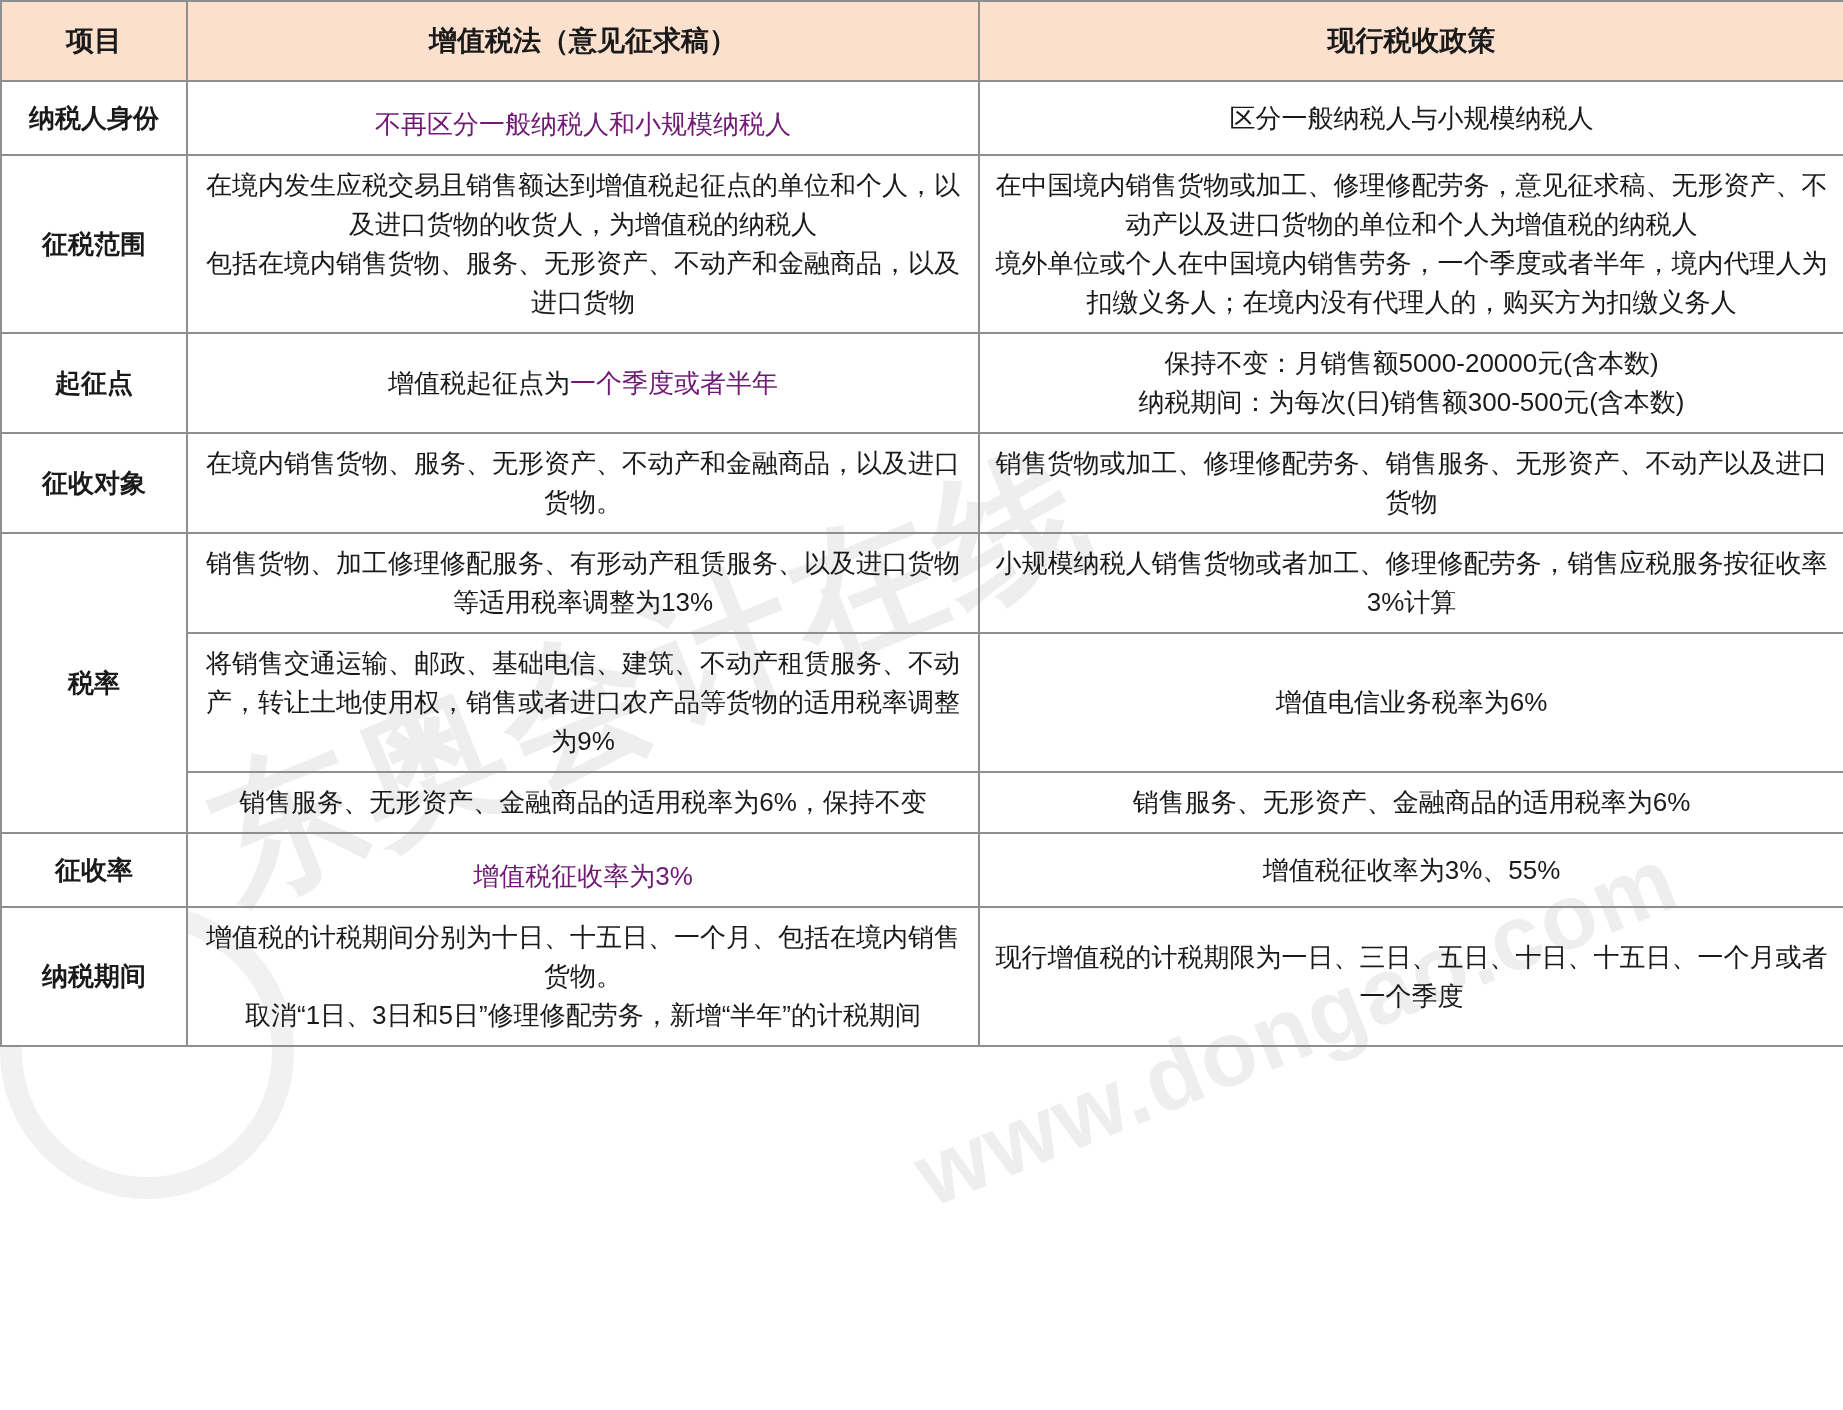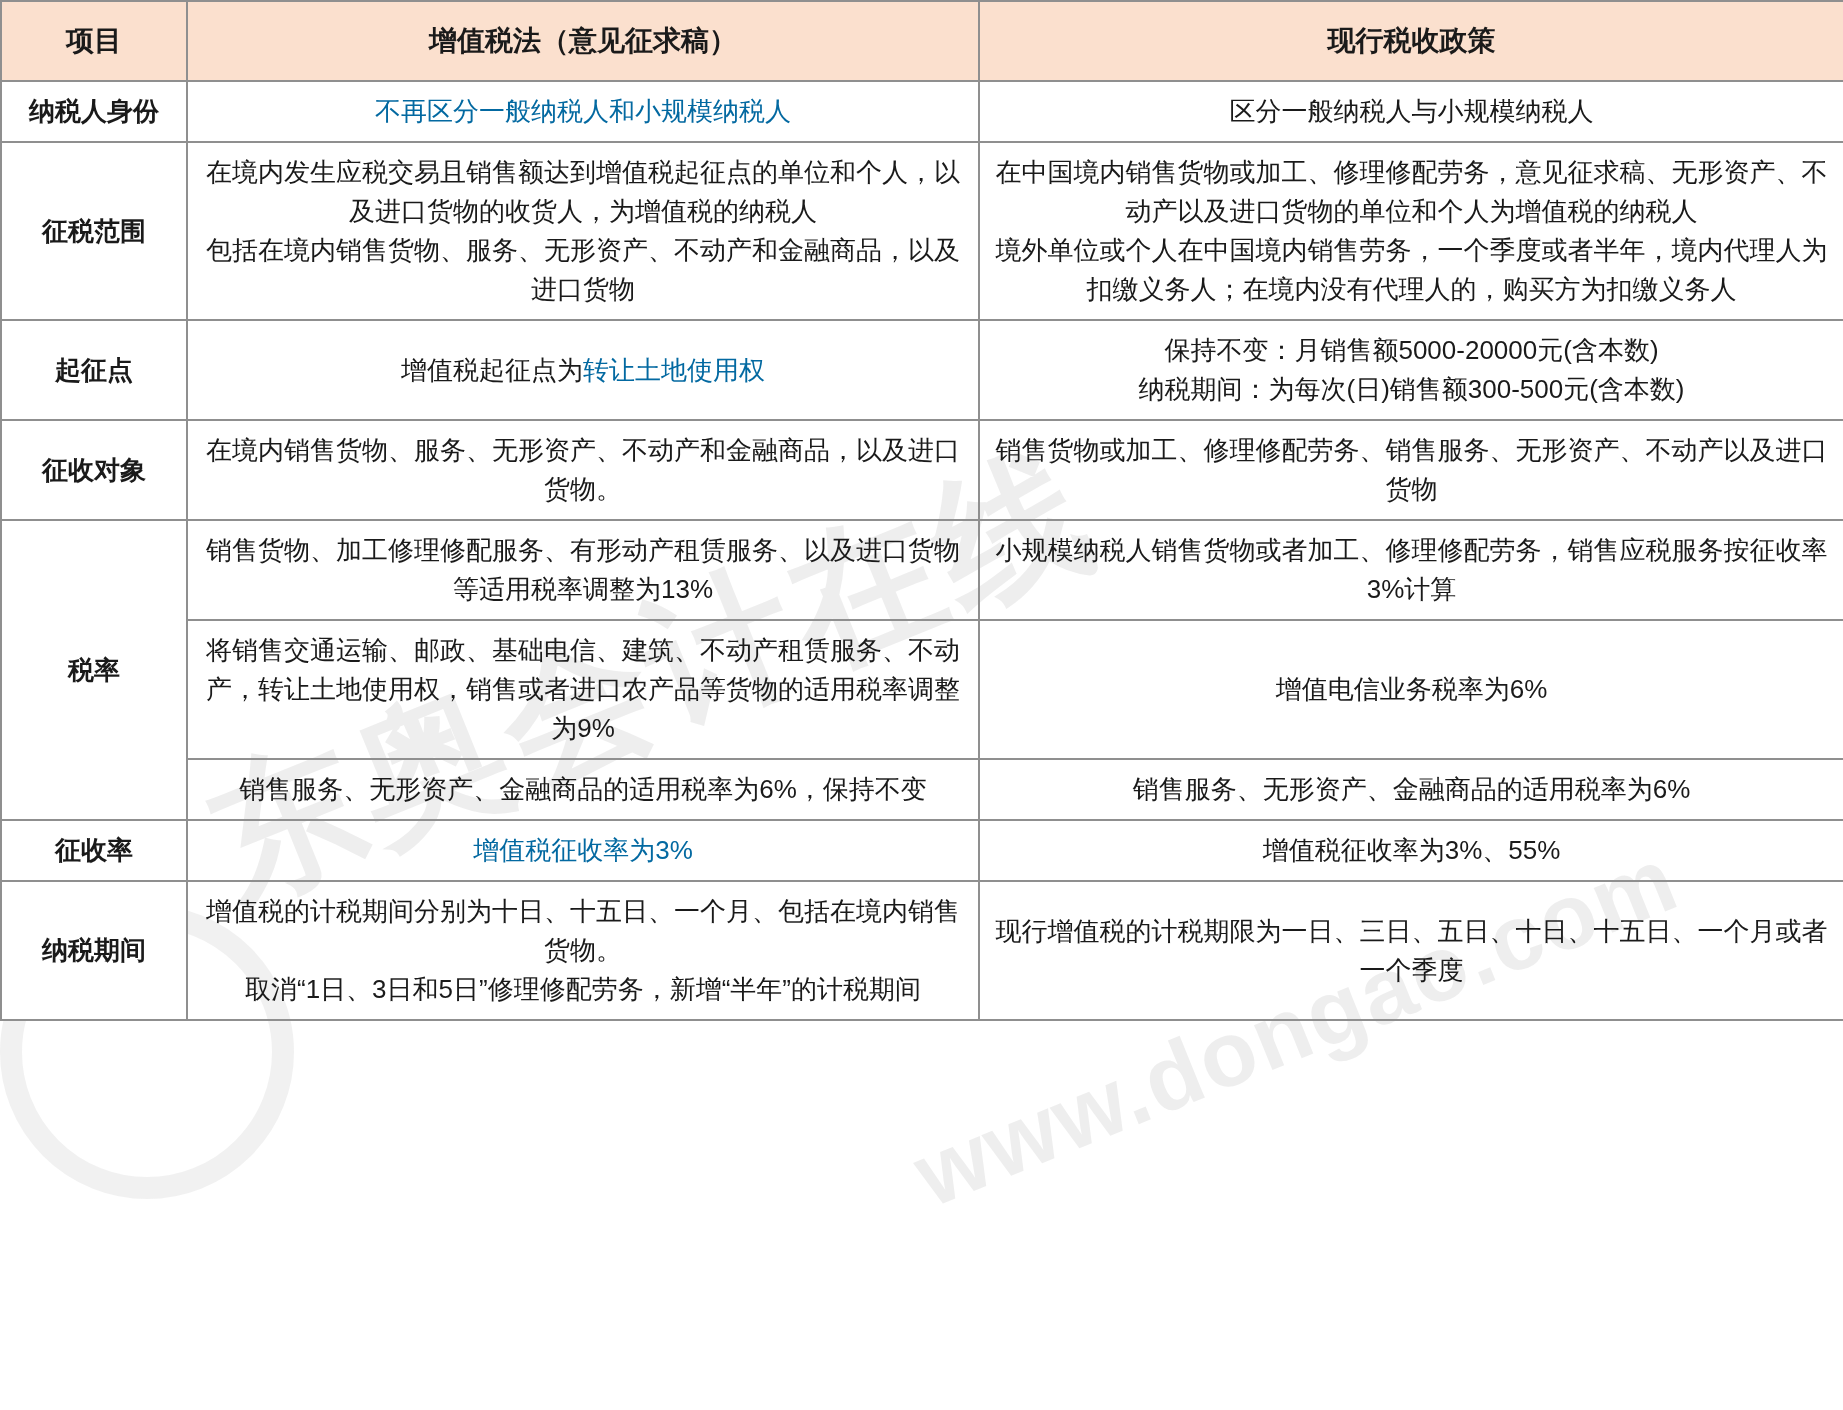--- a/index.html
+++ b/index.html
@@ -79,21 +79,22 @@
   td.rowhead {
     background: #ffffff;
     font-weight: bold;
     font-size: 28px;
     text-align: center;
   }
   td.body {
     text-align: center;
   }
   .red {
-    color: #0369a1;
+    color: #701a75;
+    margin-top: 13px;
   }
   .cellline {
     display: block;
   }
 </style>
 </head>
 <body>
 
 <div class="watermark">
   <div class="wm-circle"></div>
@@ -134,21 +135,21 @@
       </td>
       <td class="body">
         <span class="cellline">在中国境内销售货物或加工、修理修配劳务，意见征求稿、无形资产、不动产以及进口货物的单位和个人为增值税的纳税人</span>
         <span class="cellline">境外单位或个人在中国境内销售劳务，一个季度或者半年，境内代理人为扣缴义务人；在境内没有代理人的，购买方为扣缴义务人</span>
       </td>
     </tr>
 
     <tr>
       <td class="rowhead">起征点</td>
       <td class="body">
-        <span>增值税起征点为</span><span class="red">转让土地使用权</span>
+        <span>增值税起征点为</span><span class="red">一个季度或者半年</span>
       </td>
       <td class="body">
         <span class="cellline">保持不变：月销售额5000-20000元(含本数)</span>
         <span class="cellline">纳税期间：为每次(日)销售额300-500元(含本数)</span>
       </td>
     </tr>
 
     <tr>
       <td class="rowhead">征收对象</td>
       <td class="body">

